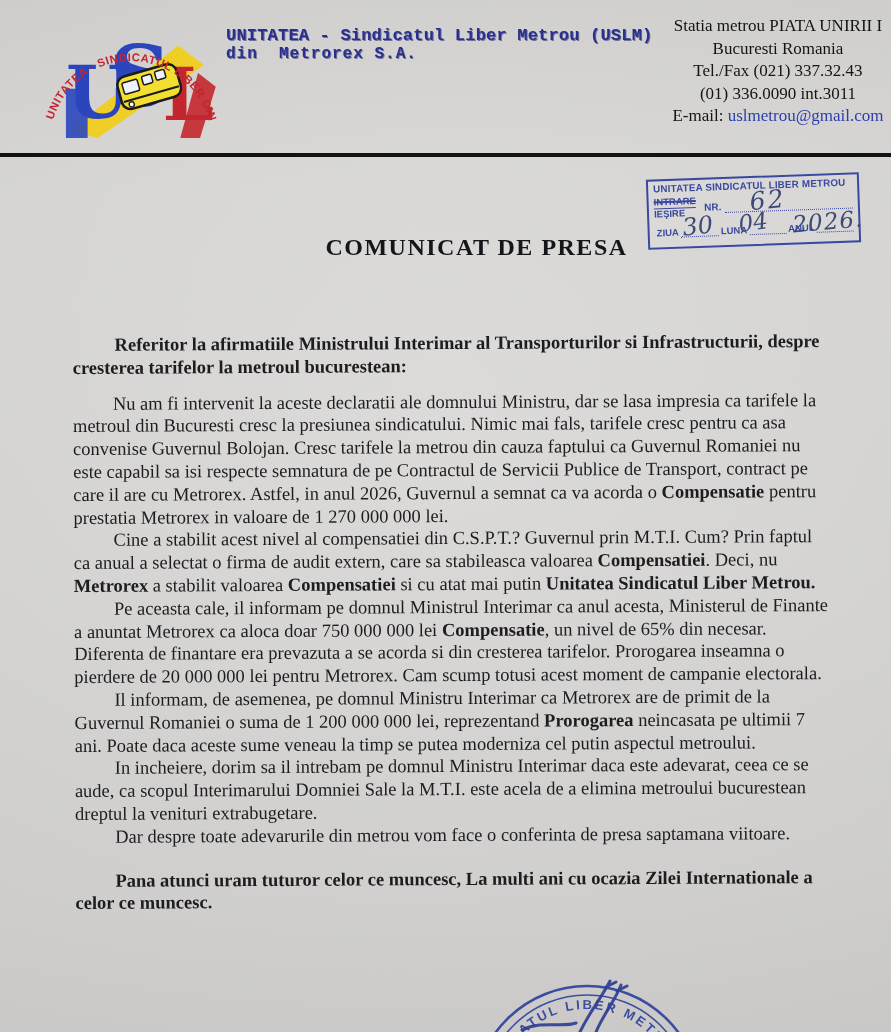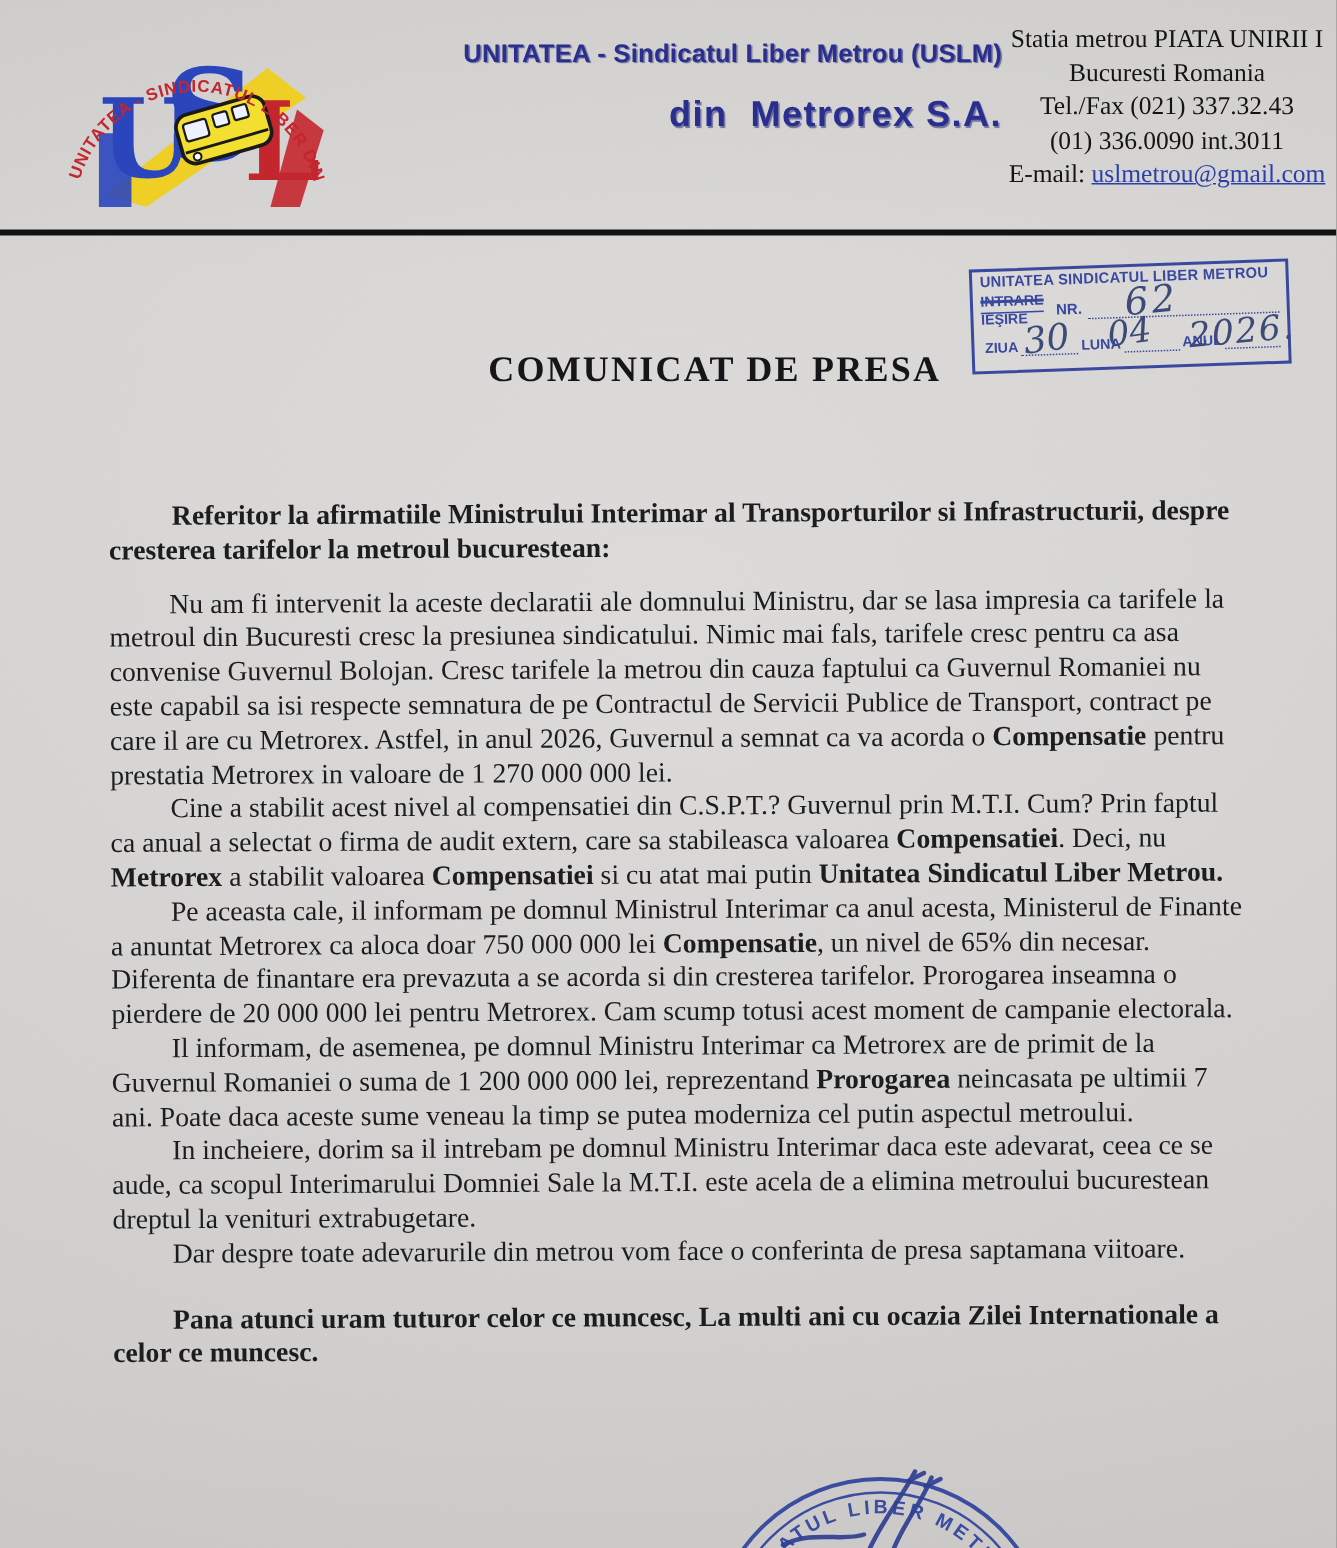--- a/index.html
+++ b/index.html
@@ -5,28 +5,28 @@
   html,body{margin:0;padding:0;background:#9a9998;}
   .page{
     position:relative; width:891px; height:1032px; overflow:hidden;
     background:
       radial-gradient(ellipse 120% 90% at 50% 40%, rgba(255,255,255,.10), rgba(0,0,0,.05)),
       linear-gradient(178deg,#d3d2d0 0%,#d9d8d6 18%,#d7d6d4 55%,#d4d3d1 85%,#d0cfcd 100%);
     font-family:"Liberation Serif", serif; color:var(--text,#1e1e1e);
   }
   
   .logo{position:absolute;left:28px;top:4px;width:206px;height:138px;}
-  .org-title{position:absolute;left:226px;top:26px;width:442px;text-align:right;
-    color:var(--title_blue,#2a2f8f);font-family:Liberation Sans, sans-serif;font-weight:bold;}
+  .org-title{position:absolute;left:226px;top:26px;width:442px;text-align:left;
+    color:var(--title_blue,#2a2f8f);font-family:Liberation Mono, monospace;font-weight:bold;}
   .org-title .line1{font-size:17px;letter-spacing:.2px;text-shadow:1px 1px .6px rgba(30,35,110,.55);}
-  .org-title .line2{margin-top:17px;font-size:24px;letter-spacing:1px;white-space:pre;
+  .org-title .line2{font-size:16px;letter-spacing:1px;white-space:pre;
     text-shadow:1px 1px .6px rgba(30,35,110,.55);}
   .contact{position:absolute;right:-12px;top:15px;width:250px;text-align:center;
     font-size:17px;line-height:1.33;color:#141414;white-space:nowrap;}
-  .contact .email{color:var(--link_blue,#2b3faa);text-decoration:underline;cursor:pointer;margin-top:30px;}
+  .contact .email{color:var(--link_blue,#2b3faa);cursor:pointer;margin-top:30px;}
   .rule{position:absolute;left:0;top:153px;width:891px;height:4px;background:#121212;}
   
   .stamp-box{position:absolute;left:647px;top:176px;width:213px;height:70px;
     border:2px solid var(--stamp_ink,#3a49a0);transform:rotate(-2deg);
     color:var(--stamp_ink,#3a49a0);font-family:"Liberation Sans",sans-serif;
     padding:2px 5px 3px 5px;box-sizing:border-box;background:rgba(255,255,255,.06);}
   .stamp-title{font-size:10px;font-weight:bold;letter-spacing:.2px;white-space:nowrap;transform:scaleX(.98);transform-origin:left;}
   .stamp-mid{display:flex;align-items:center;margin-top:3px;position:relative;height:22px;}
   .inout{display:inline-block;font-size:9.5px;font-weight:bold;line-height:1.1;margin-right:8px;}
   .intrare{display:block;text-decoration:line-through;text-decoration-thickness:2px;border-bottom:1.4px solid var(--stamp_ink,#3a49a0);padding-bottom:1px;}

